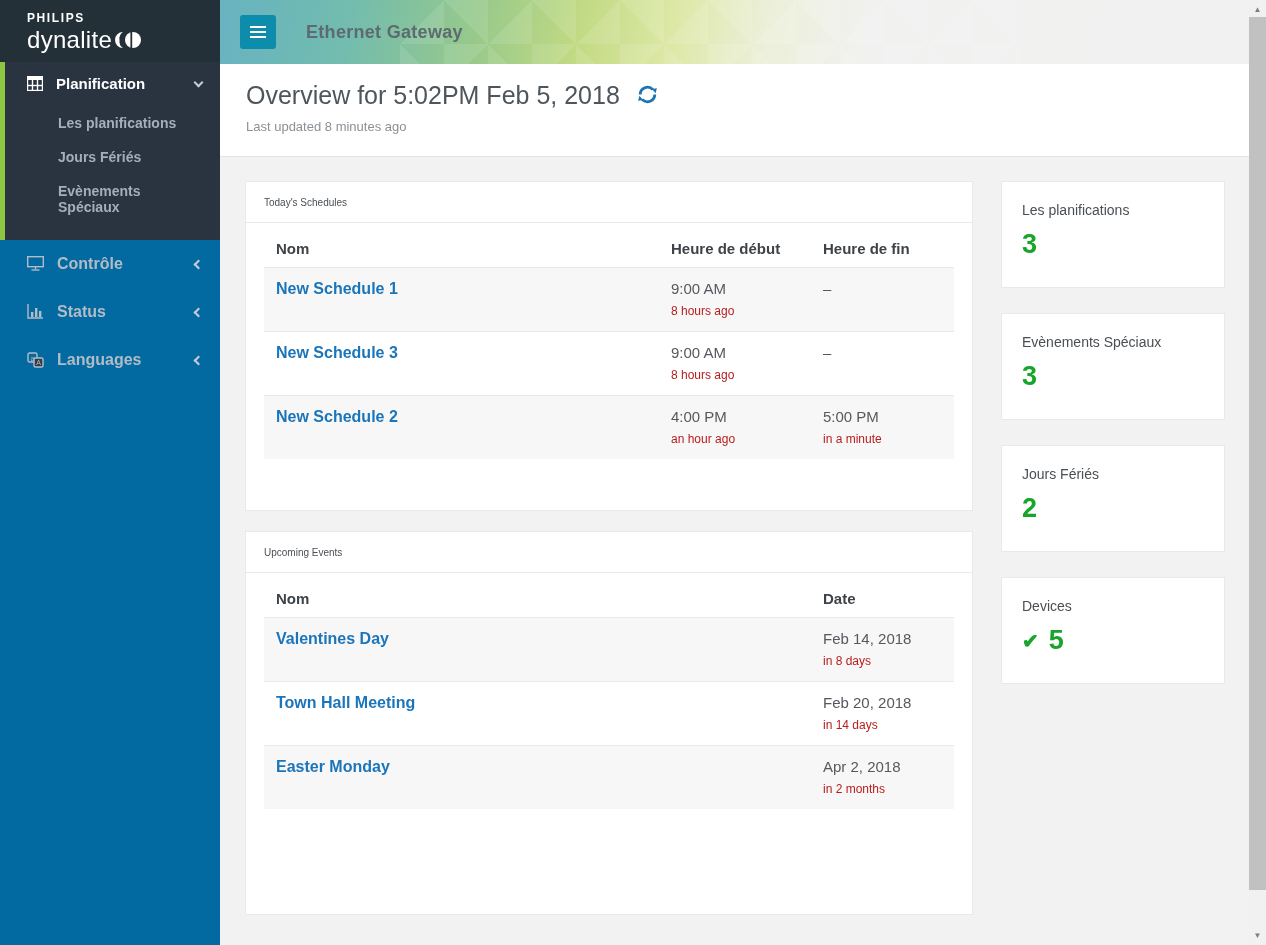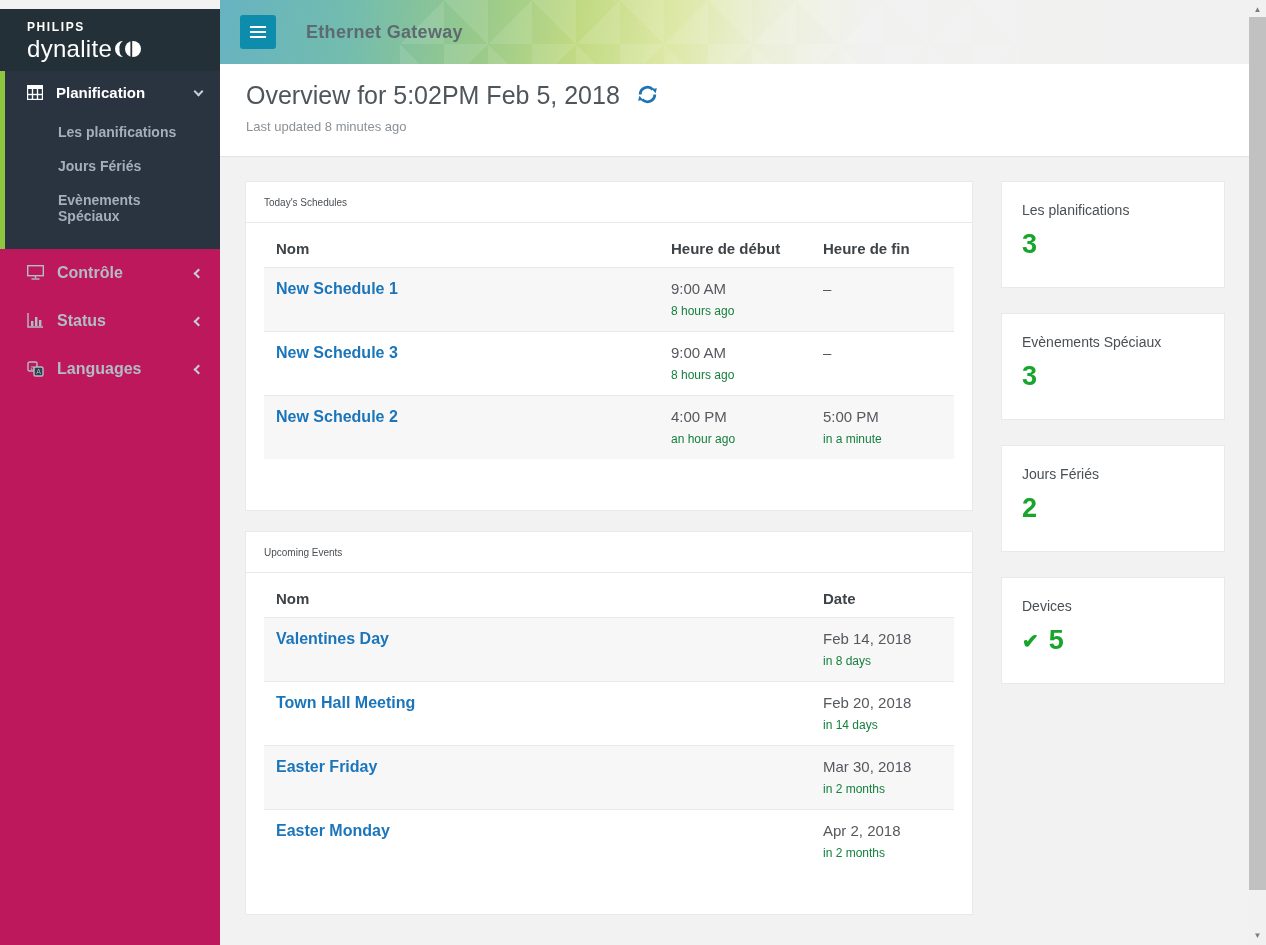--- a/index.html
+++ b/index.html
@@ -3,21 +3,21 @@
 <meta charset="utf-8">
 <style>
   * { margin:0; padding:0; box-sizing:border-box; }
   html,body { width:1266px; height:945px; }
   body {
     position:relative; overflow:hidden; background:#f2f2f2;
     font-family:"Liberation Sans", sans-serif;
   }
 
   
-  .sidebar { position:absolute; top:0; left:0; bottom:0; width:220px; background:#be185d;margin-top:9px; }
+  .sidebar { position:absolute; top:0; left:0; bottom:0; width:220px; background:#0369a1; }
   .logo-block { height:62px; background:#243038; padding:11px 0 0 27px; }
   .brand-top { color:#fff; font-weight:bold; font-size:12px; letter-spacing:1.6px; }
   .brand-row { display:flex; align-items:center; margin-top:1px; }
   .brand-name { color:#fff; font-size:24px; letter-spacing:.3px; }
   .brand-mark { margin-left:3px; margin-top:4px; }
 
   .nav-active-group { background:#293440; border-left:5px solid #8dc63f; }
   .nav-header { display:flex; align-items:center; padding:13px 18px 12px 22px; cursor:pointer; }
   .nav-header-label { color:#fff; font-weight:bold; font-size:15px; }
   .nav-icon { width:17px; height:16px; margin-right:12px; flex:none; }
@@ -68,21 +68,21 @@
   .card-events    { left:25px; top:374px; width:728px; height:384px; }
   .card-header { padding:15px 18px 14px; font-size:10px; color:#4a4f54; border-bottom:1px solid #e9e9e9; }
   .table-wrap { padding:0 18px; }
   table { width:100%; border-collapse:collapse; }
   th { text-align:left; font-size:15px; color:#3e4348; padding:17px 0 10px 12px; }
   tbody tr { border-top:1px solid #e9e9e9; }
   tbody tr:nth-child(odd) { background:#f7f7f7; }
   td { padding:12px 0 13px 12px; vertical-align:top; }
   .link { font-size:16px; font-weight:bold; color:#1b75bb; text-decoration:none; cursor:pointer; }
   .cell-main { font-size:15px; color:#55595e; }
-  .cell-sub { font-size:12px; color:#15803d; margin-top:7px; }
+  .cell-sub { font-size:12px; color:#b91c1c; margin-top:7px; }
 
   
   .stat-card { position:absolute; left:781px; width:224px; height:107px; background:#fff; border:1px solid #e9e9e9; padding:20px 20px; }
   .stat-1 { top:24px; } .stat-2 { top:156px; } .stat-3 { top:288px; } .stat-4 { top:420px; } .stat-5 { top:552px; }
   .stat-label { font-size:14px; color:#4a4f54; }
   .stat-value { margin-top:11px; font-size:27px; font-weight:bold; color:#17a52b; display:flex; align-items:center; }
   .stat-check { font-size:20px; margin-right:10px; color:#17a52b; }
 
   
   .scrollbar { position:absolute; top:0; right:0; width:17px; height:100%; background:#f1f1f1; }
@@ -276,27 +276,20 @@
             </td>
           </tr>
           <tr>
             <td><a class="link">Town Hall Meeting</a></td>
             <td>
               <div class="cell-main">Feb 20, 2018</div>
               <div class="cell-sub">in 14 days</div>
             </td>
           </tr>
           <tr>
-            <td><a class="link">Easter Friday</a></td>
-            <td>
-              <div class="cell-main">Mar 30, 2018</div>
-              <div class="cell-sub">in 2 months</div>
-            </td>
-          </tr>
-          <tr>
             <td><a class="link">Easter Monday</a></td>
             <td>
               <div class="cell-main">Apr 2, 2018</div>
               <div class="cell-sub">in 2 months</div>
             </td>
           </tr>
         </tbody>
       </table>
     </div>
   </div>

